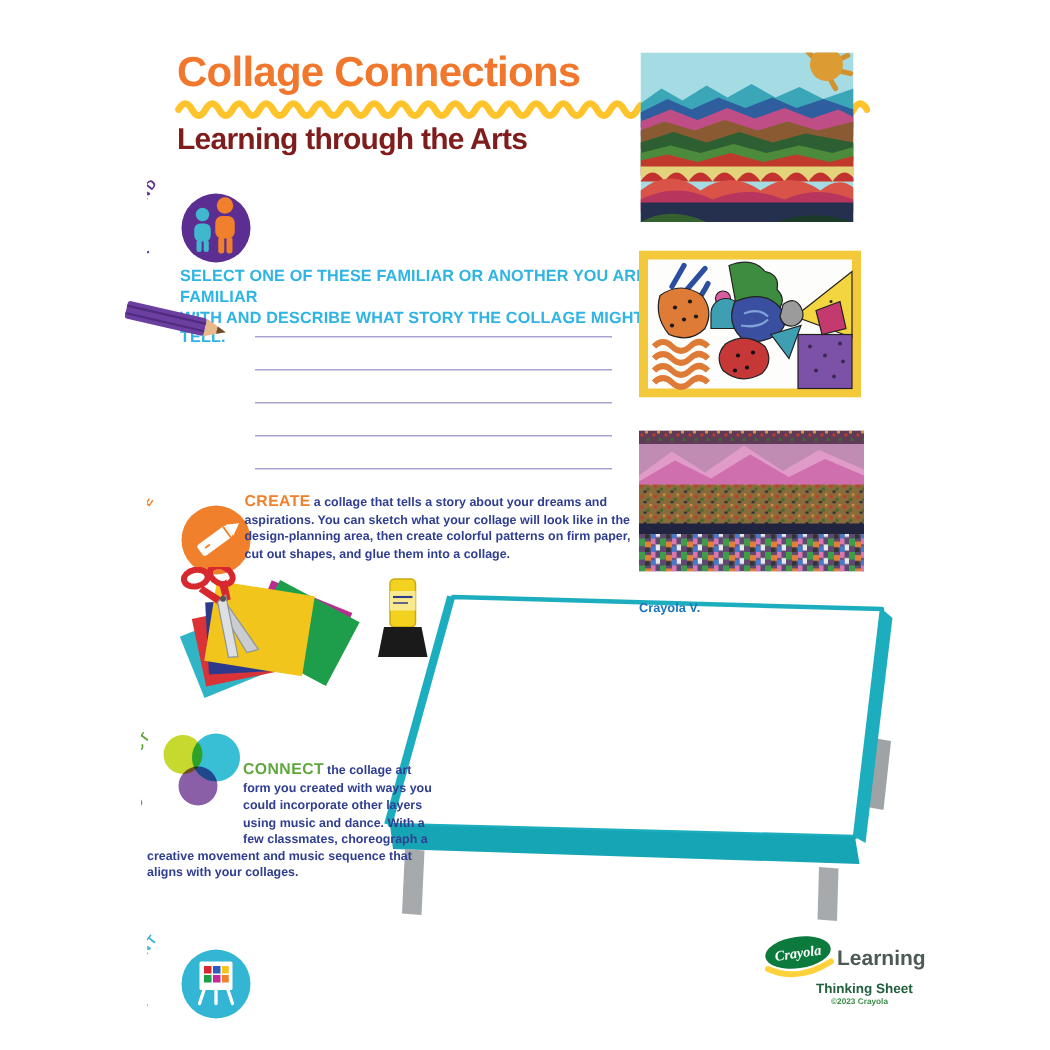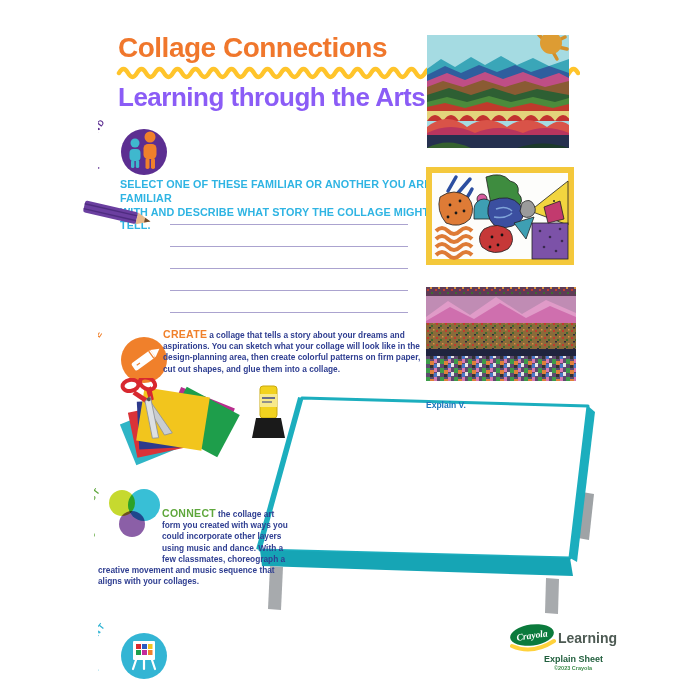--- a/index.html
+++ b/index.html
@@ -1,20 +1,20 @@
 <!DOCTYPE html>
 <html><head>
 <meta charset="utf-8">
 <style>
   html,body{margin:0;padding:0;background:#fff;}
   .page{position:relative;width:700px;height:700px;background:#ffffff;overflow:hidden;
         font-family:"Liberation Sans",sans-serif;}
   .abs{position:absolute;}
   .title{left:118px;top:32px;font-size:28px;font-weight:bold;color:#F0772C;letter-spacing:-0.5px;z-index:3;}
-  .subtitle{left:118px;top:82px;font-size:26px;font-weight:bold;color:#8b5cf6;letter-spacing:-0.5px;z-index:3;}
+  .subtitle{left:118px;top:82px;font-size:20px;font-weight:bold;color:#7f1d1d;letter-spacing:-0.5px;z-index:3;}
   .para{color:#2F3E91;font-weight:bold;font-size:8.3px;line-height:1.35;}
   .kw{font-size:10.5px;margin-right:2px;letter-spacing:0.3px;}
   .kw-respond{color:#5C2E91}.kw-create{color:#F0802B}.kw-connect{color:#5FA73C}.kw-present{color:#2C6EC4}
   .prompt{left:120px;top:178px;width:316px;font-size:10.8px;font-weight:bold;color:#2FB4E3;line-height:1.28;letter-spacing:0.1px;}
   .writing{left:170px;top:203px;width:238px;}
   .wline{height:21px;border-bottom:1.6px solid #ABA3CF;}
   .artist{font-size:8.5px;font-weight:bold;color:#1B75BC;margin-top:16px;}
   .collage{z-index:2;}
   .wave{z-index:1;}
   .connect-spacer{float:left;width:64px;height:56px;}
@@ -290,24 +290,24 @@
       </pattern>
     </defs>
     <rect width="150" height="94" fill="#C08CB4"></rect>
     <rect x="0" y="0" width="150" height="9" fill="url(#topJ)"></rect>
     <path d="M0,30 L22,14 L44,28 L70,10 L96,27 L120,13 L150,26 L150,48 L0,48 Z" fill="#E09BC8"></path>
     <path d="M0,34 L24,20 L48,32 L74,16 L100,31 L124,19 L150,30 L150,50 L0,50 Z" fill="#CF6FAE"></path>
     <rect x="0" y="36" width="150" height="28" fill="url(#spkJ)"></rect>
     <rect x="0" y="62" width="150" height="7" fill="#20243E"></rect>
     <rect x="0" y="69" width="150" height="25" fill="url(#mosJ)"></rect>
   </svg>
-  <div class="abs artist" style="left:426px;top:384px;">Explain V.</div>
+  <div class="abs artist" style="left:426px;top:384px;">Crayola V.</div>
 
   <svg class="abs" style="left:508px;top:622px" width="48" height="30" viewBox="0 0 48 30">
     <path d="M4,24 q20,9 42,-5" stroke="#FFD23C" stroke-width="4" fill="none" stroke-linecap="round"></path>
     <ellipse cx="24" cy="13" rx="22" ry="10.5" fill="#0B7A3C" transform="rotate(-8 24 13)"></ellipse>
     <text x="24" y="16.5" text-anchor="middle" font-size="9.5" font-style="italic" font-weight="bold" fill="#ffffff" font-family="Liberation Serif, serif" transform="rotate(-8 24 13)">Crayola</text>
   </svg>
   <div class="abs learning" style="left:558px;top:630px;">Learning</div>
-  <div class="abs sheet-type" style="left:544px;top:654px;">Explain Sheet</div>
+  <div class="abs sheet-type" style="left:544px;top:654px;">Thinking Sheet</div>
   <div class="abs copyright" style="left:554px;top:665px;">©2023 Crayola</div>
 
 </div>
 
 </body></html>

